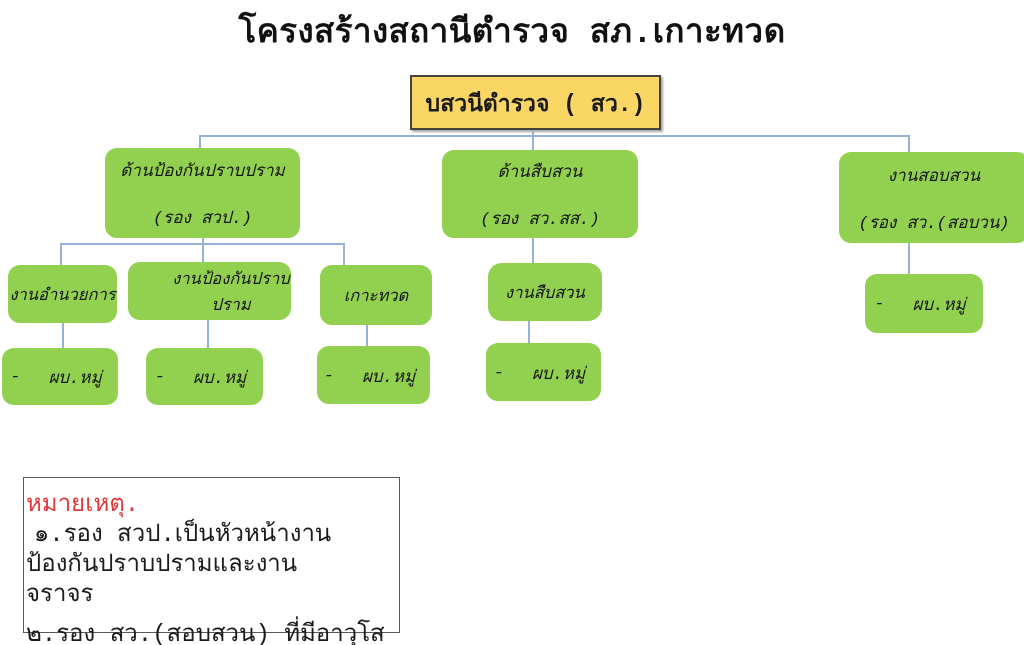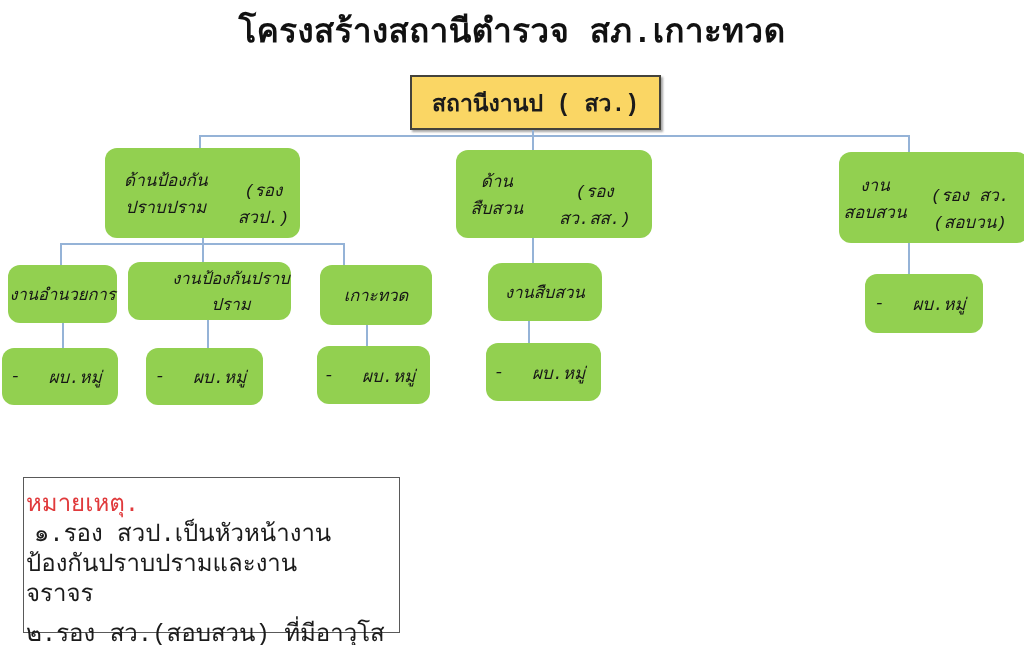--- a/index.html
+++ b/index.html
@@ -22,21 +22,21 @@
   }
   .rootbox{
     position:absolute;left:410px;top:75px;width:251px;height:55px;
     background:var(--accent-yellow);border:2px solid var(--yellow-border);
     box-shadow:2px 2px 2px rgba(60,60,60,0.45);
     display:flex;align-items:center;justify-content:center;box-sizing:border-box;
     font-size:23px;font-weight:bold;
   }
   .gbox{
     position:absolute;background:var(--accent-green);border-radius:12px;
-    display:flex;flex-direction:row;align-items:center;justify-content:center;
+    display:flex;flex-direction:column;align-items:center;justify-content:center;
     font-style:italic;color:#161616;box-sizing:border-box;text-align:center;
   }
   .division{font-size:17px;}
   .division .head{margin-top:20px;}
   .unit{font-size:16.5px;}
   .member{font-size:17px;flex-direction:row;gap:20px;}
   .member .dash{transform:translateX(-8px);}
   .line{position:absolute;background:var(--connector);}
   .h{height:1.5px;} .v{width:1.5px;}
   .notebox{
@@ -49,33 +49,33 @@
   .note-l3{margin-top:10px;}
 </style>
 </head>
 <body>
 
 <div class="canvas">
 
   <div class="title">โครงสร้างสถานีตำรวจ สภ.เกาะทวด</div>
 
   <div class="rootbox">
-    <span>สถานีงานป ( สว.)</span>
+    <span>บสวนีตำรวจ ( สว.)</span>
   </div>
 
   <div class="line v" style="left:532px;top:130px;height:20px;"></div>
   <div class="line h" style="left:199px;top:135px;width:710px;"></div>
   <div class="line v" style="left:199px;top:135px;height:13px;"></div>
   <div class="line v" style="left:908px;top:135px;height:17px;"></div>
 
   <div class="gbox division" style="left:105px;top:148px;width:195px;height:90px;">
     <span>ด้านป้องกันปราบปราม</span>
     <span class="head">(รอง สวป.)</span>
   </div>
-  <div class="gbox division" style="left:456px;top:150px;width:196px;height:88px;">
+  <div class="gbox division" style="left:442px;top:150px;width:196px;height:88px;">
     <span>ด้านสืบสวน</span>
     <span class="head">(รอง สว.สส.)</span>
   </div>
   <div class="gbox division" style="left:823px;top:152px;width:190px;height:91px;margin-left:16px;">
     <span>งานสอบสวน</span>
     <span class="head">(รอง สว.(สอบวน)</span>
   </div>
 
   <div class="line v" style="left:202px;top:238px;height:24px;"></div>
   <div class="line h" style="left:60px;top:243px;width:284px;"></div>

